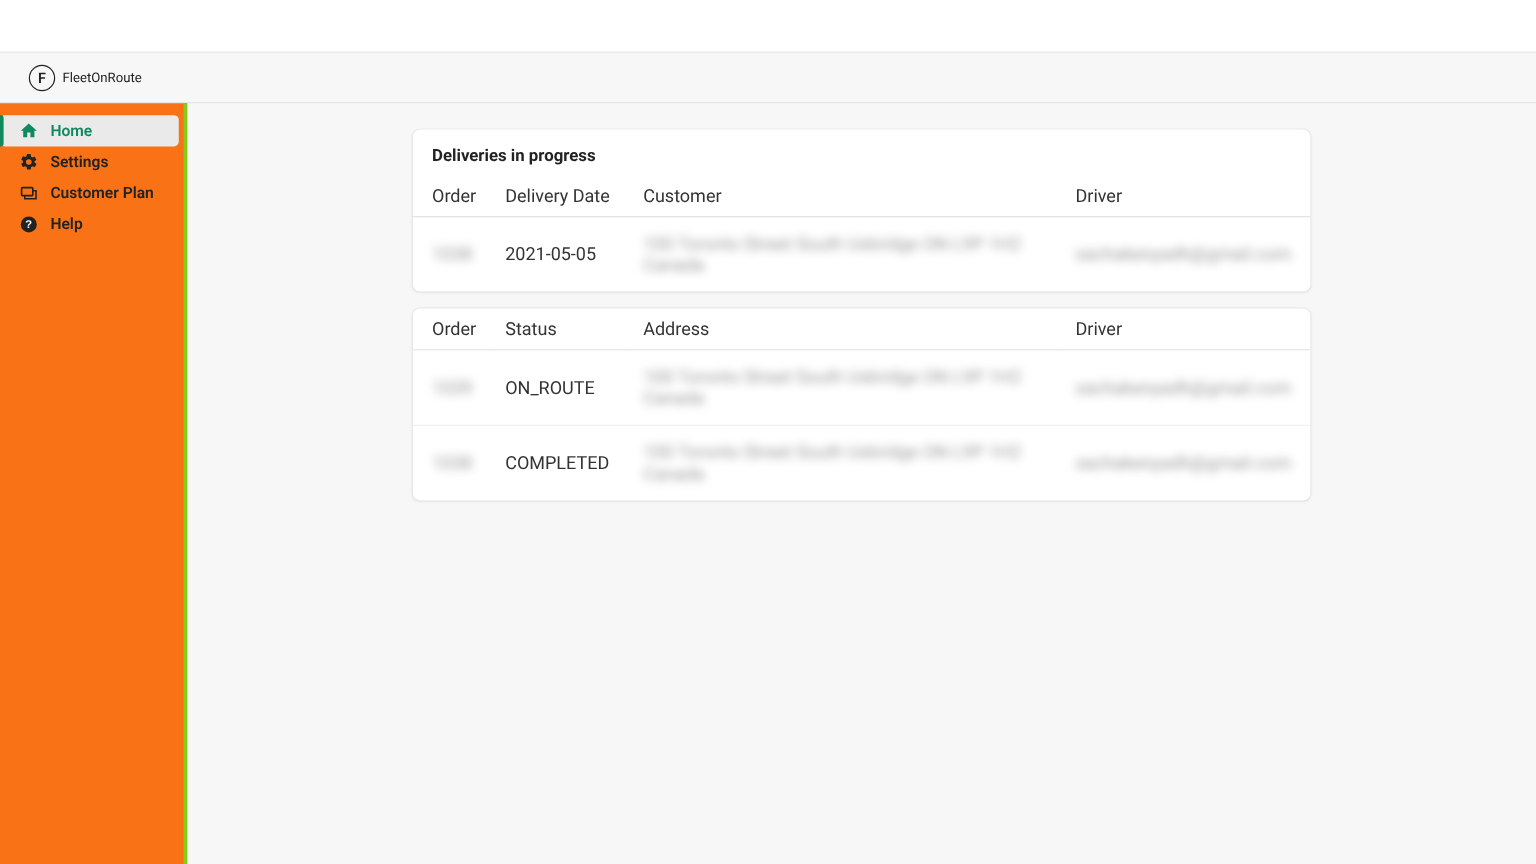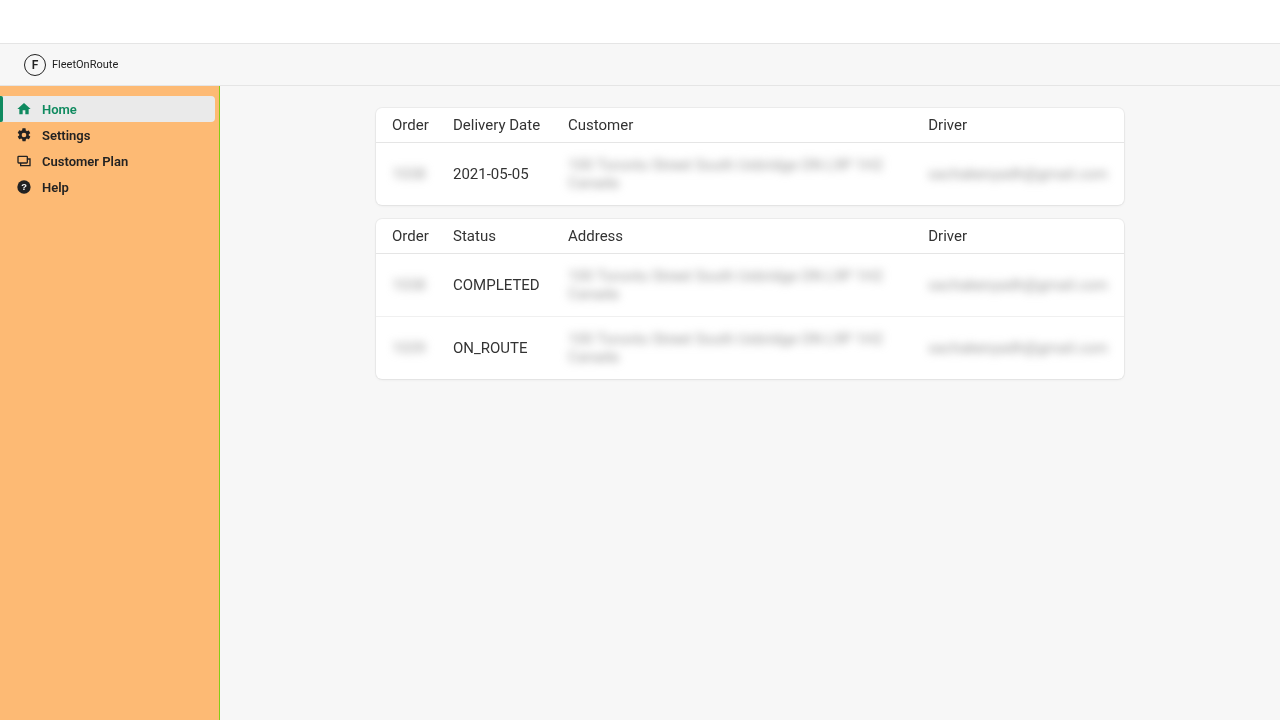--- a/index.html
+++ b/index.html
@@ -4,21 +4,21 @@
   <style>
     * { margin: 0; padding: 0; box-sizing: border-box; }
     body { font-family: -apple-system, BlinkMacSystemFont, "Segoe UI", Roboto, Helvetica, Arial, sans-serif; background: #f7f7f7; width: 1280px; height: 720px; overflow: hidden; }
 
     .topbar-spacer { height: 44px; background: #fff; border-bottom: 1px solid #e5e5e5; }
     .header { height: 42px; display: flex; align-items: center; padding: 0 24px; border-bottom: 1px solid #e5e5e5; background: #f7f7f7; }
     .logo { width: 22px; height: 22px; border: 1.5px solid #222; border-radius: 50%; display: flex; align-items: center; justify-content: center; font-size: 12px; font-weight: 600; margin-right: 6px; color: #222; }
     .brand { font-size: 11px; color: #222; }
 
     .main { display: flex; height: calc(720px - 44px - 42px); }
-    .sidebar { width: 220px; border-right: 1px solid #84cc16; padding-top: 10px; background: #fdba74; }
+    .sidebar { width: 156px; border-right: 3px solid #84cc16; padding-top: 10px; background: #f97316; }
     .nav-item { display: flex; align-items: center; height: 26px; padding: 0 10px 0 16px; font-size: 13px; font-weight: 600; color: #222; cursor: pointer; position: relative; border-radius: 4px; margin: 0 4px 0 0; }
     .nav-item.active { background: #eaeaea; color: #0f8a5f; }
     .nav-item.active::before { content: ""; position: absolute; left: 0; top: 0; bottom: 0; width: 3px; background: #0f8a5f; border-radius: 0 2px 2px 0; }
     .nav-icon { width: 16px; height: 16px; margin-right: 10px; flex: none; display: flex; align-items: center; justify-content: center; }
     .nav-icon svg { display: block; }
 
     .content { flex: 1; padding: 22px 0 0 0; display: flex; flex-direction: column; align-items: center; }
     .card { background: #fff; border-radius: 6px; box-shadow: 0 0 0 1px rgba(0,0,0,0.04), 0 1px 3px rgba(0,0,0,0.06); width: 748px; margin-bottom: 14px; overflow: hidden; }
     .card-title { font-size: 14px; font-weight: 700; padding: 14px 16px 8px 16px; color: #222; }
     table { width: 100%; border-collapse: collapse; font-size: 15px; }
@@ -78,20 +78,21 @@
             <text x="12" y="17" text-anchor="middle" font-size="14" fill="#f7f7f7" font-family="Arial" font-weight="bold">?</text>
           </svg>
         </span>
         <span>Help</span>
       </div>
     </nav>
 
   <div class="content">
 
     <div class="card">
+      <div class="card-title">Deliveries in progress</div>
       <table>
         <thead>
           <tr>
             <th class="col-order">Order</th>
             <th class="col-date">Delivery Date</th>
             <th class="col-addr">Customer</th>
             <th class="col-driver">Driver</th>
           </tr>
         </thead>
         <tbody>
@@ -110,28 +111,28 @@
         <thead>
           <tr>
             <th class="col-order">Order</th>
             <th class="col-status">Status</th>
             <th class="col-addr">Address</th>
             <th class="col-driver">Driver</th>
           </tr>
         </thead>
         <tbody>
           <tr>
-            <td><span class="blur">1038</span></td>
-            <td><span>COMPLETED</span></td>
+            <td><span class="blur">1039</span></td>
+            <td><span>ON_ROUTE</span></td>
             <td><span class="blur">100 Toronto Street South Uxbridge ON L9P 1H2 Canada</span></td>
             <td><span class="blur">sachakenyadh@gmail.com</span></td>
           </tr>
           <tr>
-            <td><span class="blur">1039</span></td>
-            <td><span>ON_ROUTE</span></td>
+            <td><span class="blur">1038</span></td>
+            <td><span>COMPLETED</span></td>
             <td><span class="blur">100 Toronto Street South Uxbridge ON L9P 1H2 Canada</span></td>
             <td><span class="blur">sachakenyadh@gmail.com</span></td>
           </tr>
         </tbody>
       </table>
     </div>
 
   </div>
 </div>
 

